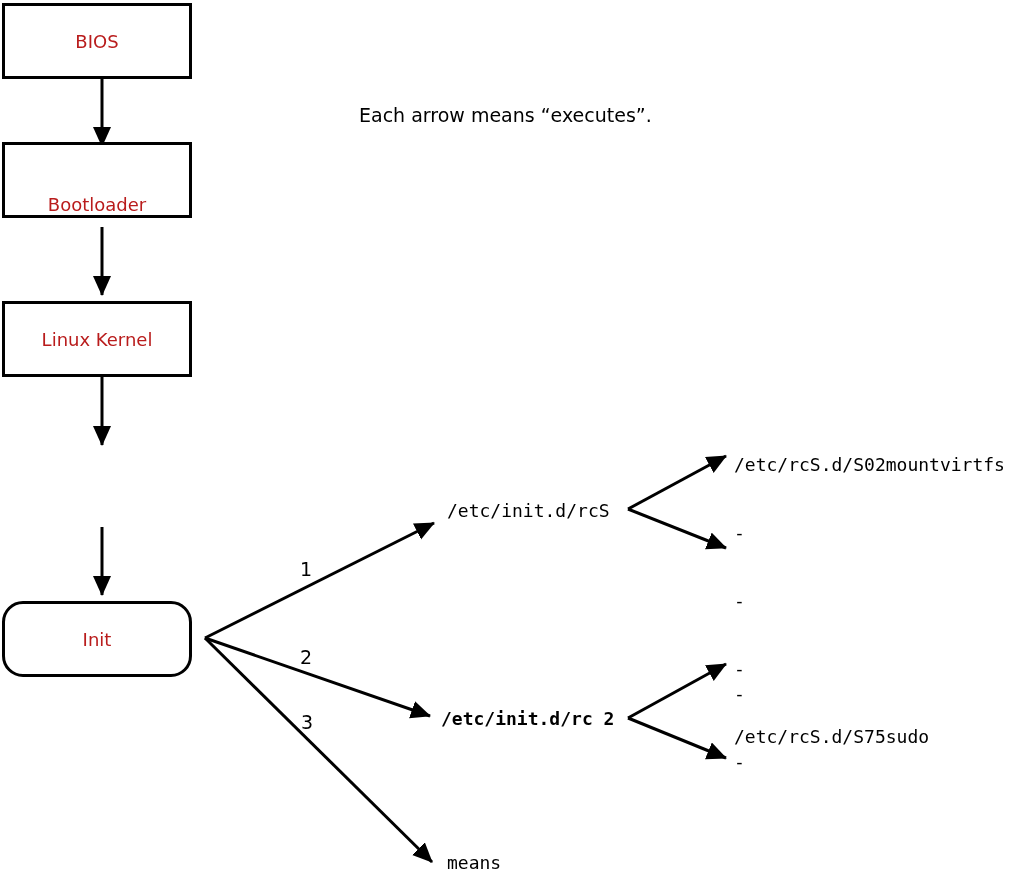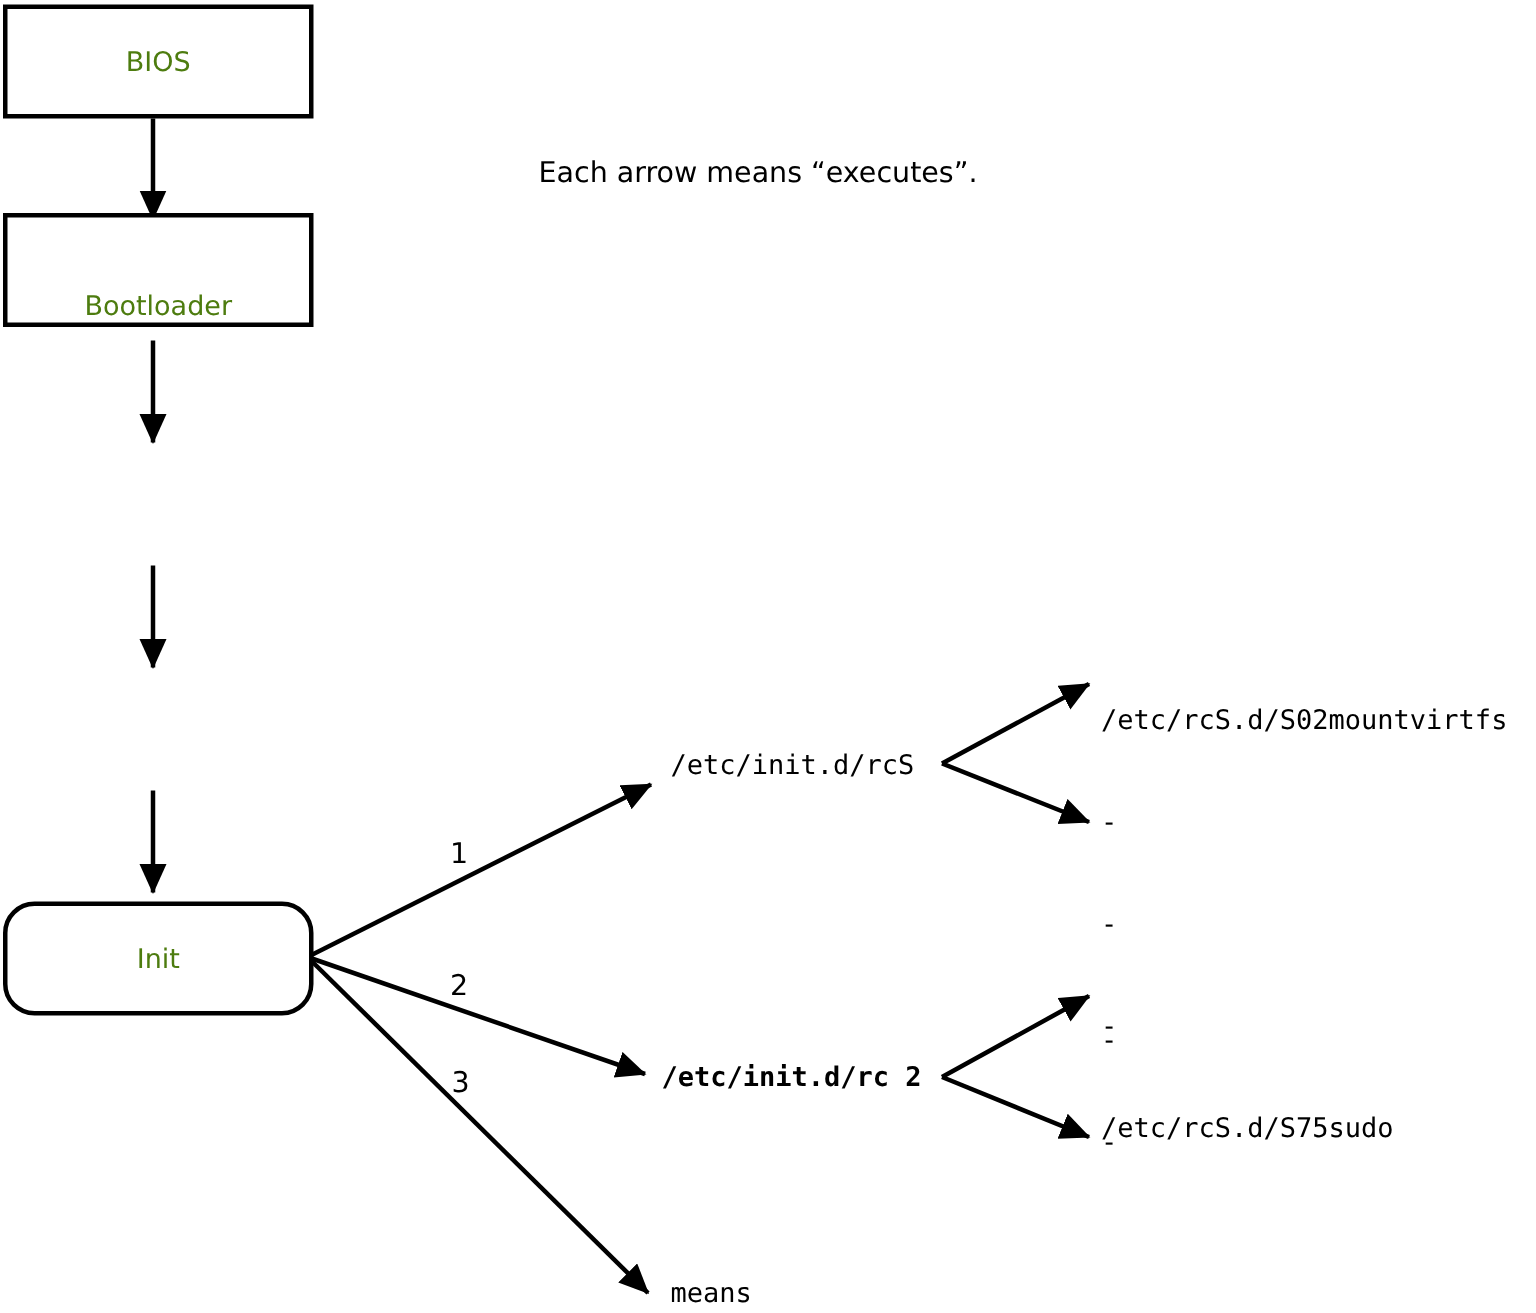--- a/index.html
+++ b/index.html
@@ -18,31 +18,31 @@
   .arrows-layer {
     position: absolute;
     left: 0;
     top: 0;
     width: 1024px;
     height: 875px;
   }
   .node-box {
     position: absolute;
     left: 2px;
-    width: 207px;
+    width: 190px;
     height: 76px;
     border: 3px solid #000000;
     background: #ffffff;
     box-sizing: border-box;
     display: flex;
     align-items: center;
     justify-content: center;
     font-family: "DejaVu Sans", "Liberation Sans", sans-serif;
     font-size: 18px;
-    color: #4d7c0f;
+    color: #b91c1c;
   }
   .txt {
     position: absolute;
     font-family: "DejaVu Sans", "Liberation Sans", sans-serif;
     font-size: 19px;
     line-height: 22px;
     white-space: pre;
     color: #000000;
   }
   .mono {
@@ -96,35 +96,38 @@
     <line x1="628" y1="718" x2="726" y2="664" marker-end="url(#ah)"></line>
     <line x1="628" y1="718" x2="726" y2="758" marker-end="url(#ah)"></line>
   </svg>
 
   <div class="node-box" style="top:3px;">
       <span>BIOS</span>
     </div>
   <div class="node-box" style="top:142px;align-items:flex-end;">
       <span>Bootloader</span>
     </div>
+  <div class="node-box" style="top:301px;">
+      <span>Linux Kernel</span>
+    </div>
   <div class="node-box" style="top:601px;border-radius:21px;">
       <span>Init</span>
     </div>
 
   <div class="txt" style="left:359px; top:104px;">Each arrow means “executes”.</div>
 
   <div class="txt" style="left:300px; top:558px;">1</div>
   <div class="txt" style="left:300px; top:646px;">2</div>
   <div class="txt" style="left:301px; top:711px;">3</div>
 
   <div class="mono" style="left:447px; top:500px;text-align:center;">/etc/init.d/rcS</div>
   <div class="mono" style="left:441px; top:708px;font-weight:bold;">/etc/init.d/rc 2</div>
   <div class="mono" style="left:447px; top:852px;">means</div>
 
-  <div class="script-group" style="left:734px; top:426px;">
+  <div class="script-group" style="left:734px; top:410px;">
     <div class="row">/etc/rcS.d/S02mountvirtfs</div>
     <div class="row">-</div>
     <div class="row">-</div>
     <div class="row">-</div>
     <div class="row">/etc/rcS.d/S75sudo</div>
   </div>
 
   <div class="script-group" style="left:734px; top:639px;">
     <div class="row">-</div>
     <div class="row">-</div>

